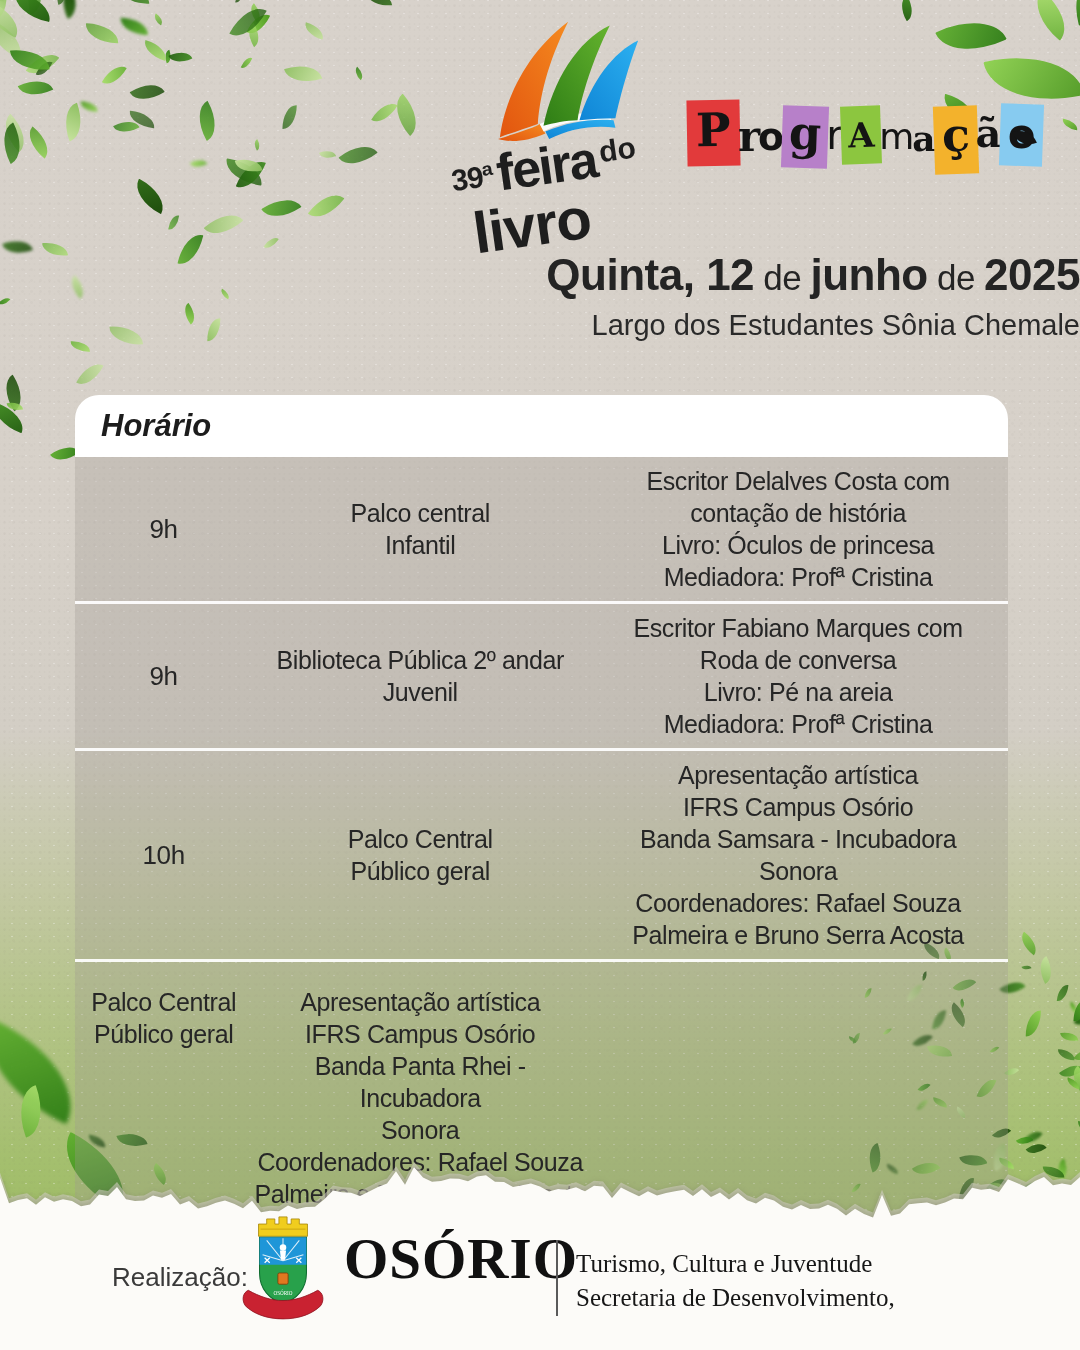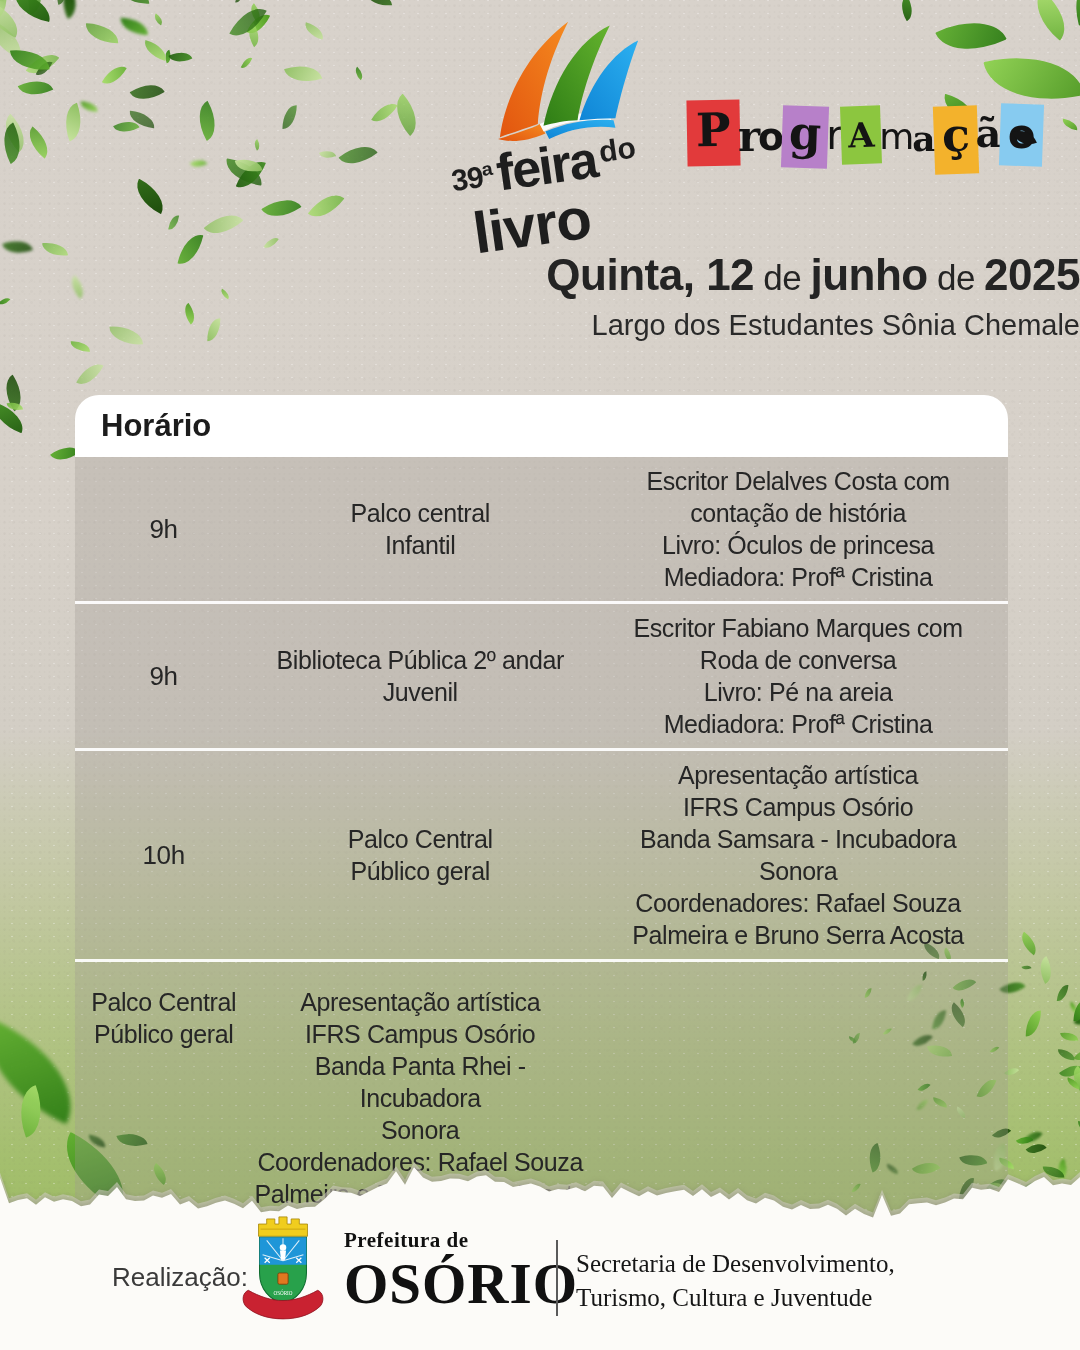--- a/index.html
+++ b/index.html
@@ -53,21 +53,21 @@
   .title-line{ font-size:44px; letter-spacing:-.5px; }
   .t-b{ font-weight:700; }
   .t-r{ font-weight:400; font-size:35px; }
   .subtitle{ font-size:29px; font-weight:400; margin-top:9px; color:#2a2a2a; }
 
   
   .schedule{ position:absolute; left:75px; top:395px; width:933px; }
   .thead{ background:#ffffff; border-radius:24px 24px 0 0; display:grid;
           grid-template-columns:19% 36% 45%; align-items:center; height:62px;
           font-weight:700; font-size:31px; color:#1c1c1c; }
-  .thead .c1{ padding-left:26px; }
+  .thead .c1{ padding-left:26px;font-style:italic; }
   .thead .c2,.thead .c3{ text-align:center; }
   .trow{ display:grid; grid-template-columns:19% 36% 45%; align-items:center;
          background:rgba(158,152,146,.30); border-top:3px solid rgba(255,255,255,.92);
          padding:8px 0; min-height:144px; }
   .trow:first-child{ border-top:none; }
   .trow:last-child{ min-height:225px; align-items:start; padding-top:14px; }
   .cell{ font-size:25px; letter-spacing:-.4px; line-height:32px; color:#262626;
          white-space:pre-line; text-align:center; }
   .cell.time{ font-size:26px; }
   .trow:last-child .cell{ padding-top:10px; }
@@ -358,22 +358,21 @@
       </g>
       <circle cx="50" cy="31" r="3.2" fill="#ffffff"></circle>
       <path d="M47,34 l6,0 l-1,9 l-4,0 z" fill="#ffffff"></path>
       <path d="M32,41 l5,5 M37,41 l-5,5" stroke="#ffffff" stroke-width="1.2"></path>
       <path d="M63,41 l5,5 M68,41 l-5,5" stroke="#ffffff" stroke-width="1.2"></path>
       <rect x="45" y="56" width="10" height="11" rx="1.5" fill="#e07820" stroke="#7a3c08" stroke-width="0.8"></rect>
       <text x="50" y="78" text-anchor="middle" font-size="5" fill="#ffffff" font-family="Liberation Serif, serif">OSÓRIO</text>
       <path d="M13,88 C9,82 11,75 16,73 C27,79 38,83 50,83 C62,83 73,79 84,73 C89,75 91,82 87,88 C79,96 66,101 50,101 C34,101 21,96 13,88 Z" fill="#c92231" stroke="#8f1420" stroke-width="0.8"></path>
     </svg>
     <div class="pref-block">
-      <div class="pref-label">Prefeitura de</div>
       <div class="pref-city">OSÓRIO</div>
     </div>
     <div class="divider"></div>
     <div class="secretaria">
+      <div>Turismo, Cultura e Juventude</div>
       <div>Secretaria de Desenvolvimento,</div>
-      <div>Turismo, Cultura e Juventude</div>
     </div>
   </div>
 </div>
 
 </body></html>

